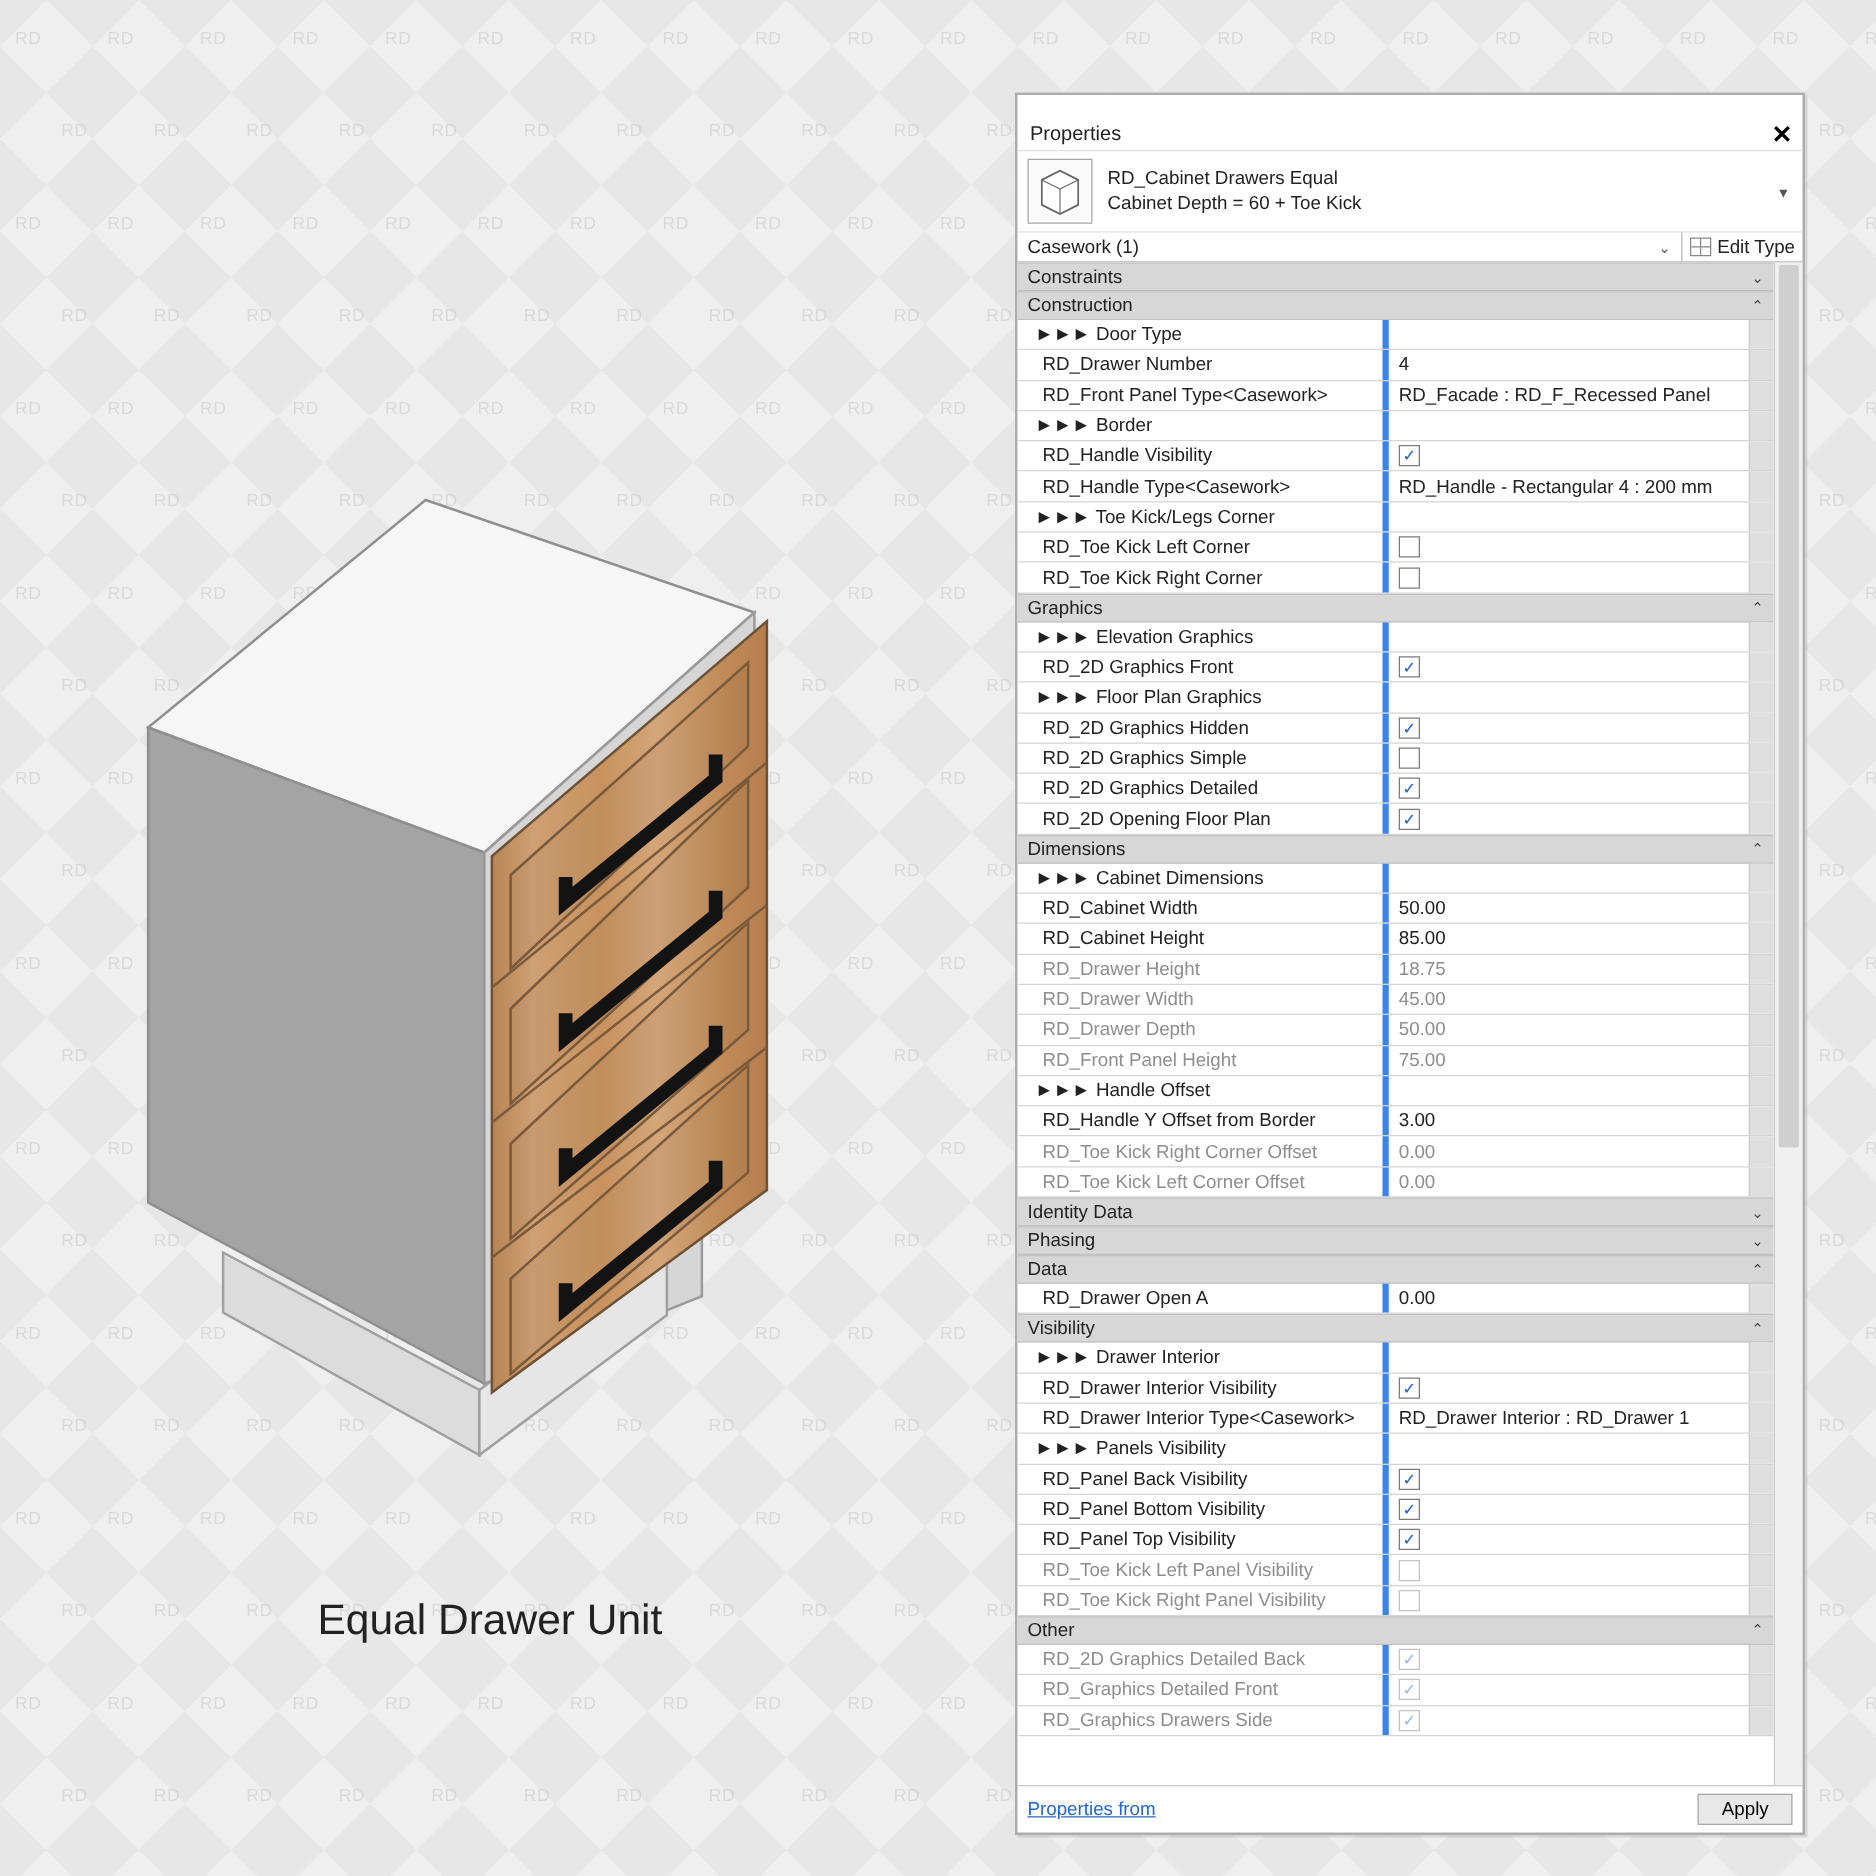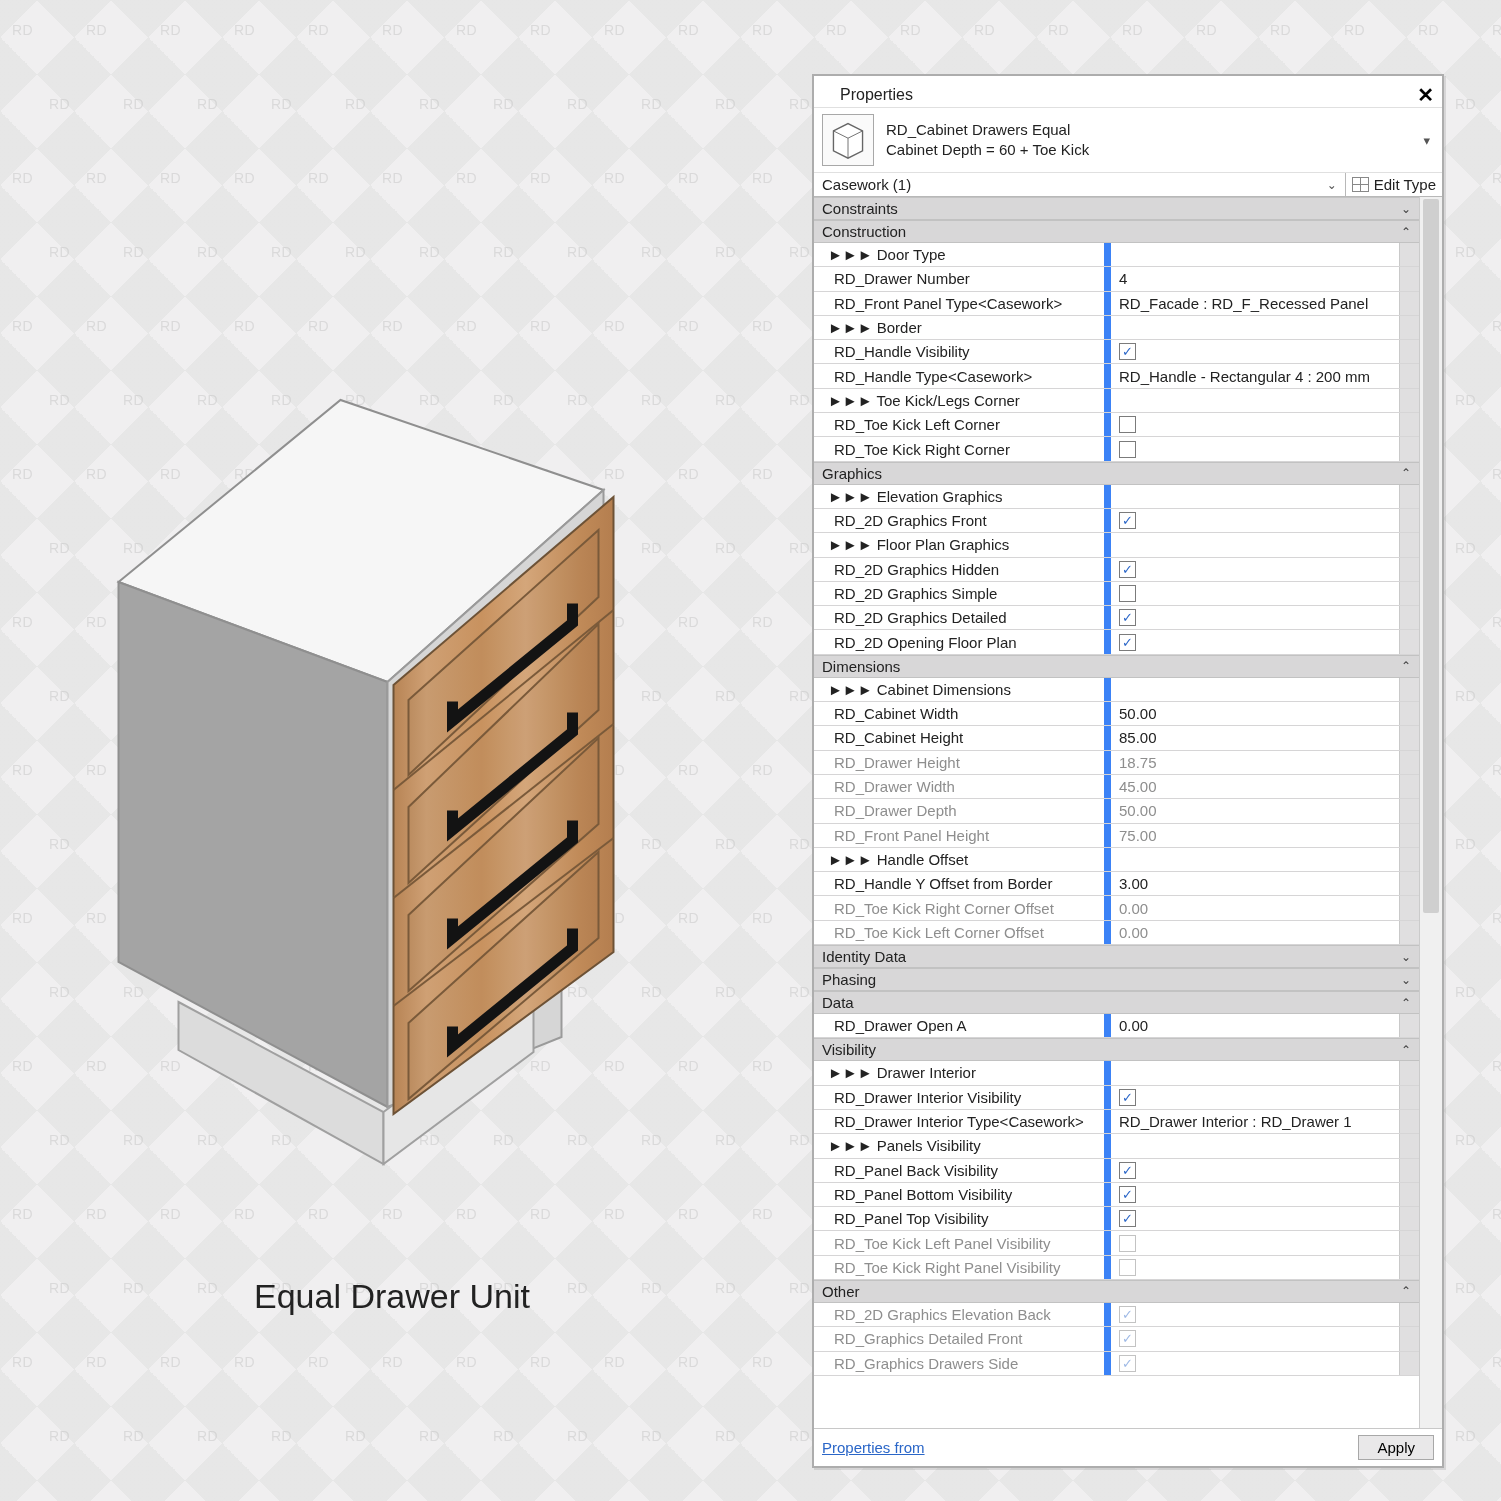--- a/index.html
+++ b/index.html
@@ -18,21 +18,21 @@
 .label3d{position:absolute;left:254px;top:1277px;font-size:34px;font-weight:400;color:#222;}
 
 .cabinet{position:absolute;left:100px;top:382px;width:567px;height:830px;}
 .cabinet svg{width:100%;height:100%;}
 
 .panel{
   position:absolute;left:812px;top:74px;width:632px;height:1394px;
   background:#fff;border:2px solid #adadad;box-shadow:2px 2px 0 rgba(0,0,0,.1);
   display:flex;flex-direction:column;
 }
-.panel-title{display:flex;align-items:center;justify-content:space-between;padding:9px 8px 2px 10px;font-size:16px;margin-left:16px;}
+.panel-title{display:flex;align-items:center;justify-content:space-between;padding:22px 8px 2px 10px;font-size:16px;}
 .close-x{font-size:20px;font-weight:700;cursor:pointer;color:#000;line-height:1;}
 .type-row{display:flex;align-items:center;padding:6px 8px;border-top:1px solid #e0e0e0;border-bottom:1px solid #e0e0e0;}
 .type-icon{width:52px;height:52px;border:1px solid #a8a8a8;background:#fafafa;display:flex;align-items:center;justify-content:center;margin-right:12px;}
 .type-icon svg{width:38px;height:40px;}
 .type-text{font-size:15px;line-height:1.35;flex:1;}
 .type-dd{color:#555;font-size:13px;padding:0 4px;}
 .selector-row{display:flex;align-items:stretch;border-bottom:1px solid #b8b8b8;font-size:15px;}
 .selector-row .sel{flex:1;padding:3px 8px;display:flex;justify-content:space-between;align-items:center;border-right:1px solid #b8b8b8;}
 .selector-row .chev{font-size:12px;color:#555;}
 .edit-type{display:flex;align-items:center;gap:5px;padding:0 6px;white-space:nowrap;}
@@ -43,21 +43,21 @@
 
 .props{flex:1;overflow:hidden;display:flex;}
 .props-inner{flex:1;overflow:hidden;}
 .vscroll{width:23px;background:#f0f0f0;border-left:1px solid #cbcbcb;position:relative;}
 .vscroll .thumb{position:absolute;left:3px;right:3px;top:2px;height:58%;background:#cfcfcf;border-radius:2px;}
 
 .section-h{background:#d8d7d8;padding:2px 8px;font-size:15px;display:flex;justify-content:space-between;align-items:center;border-top:1px solid #c2c2c2;border-bottom:1px solid #c2c2c2;}
 .section-h .tw{font-size:12px;color:#444;}
 
 .row{display:flex;font-size:15px;border-bottom:1px solid #d6d5d6;height:24.3px;align-items:stretch;}
-.row .lbl{flex:0 0 297px;padding:2px 12px 2px 14px;border-right:7px solid #3b82f6;display:flex;align-items:center;white-space:nowrap;overflow:hidden;}
+.row .lbl{flex:0 0 297px;padding:2px 12px 2px 14px;border-right:5px solid #3b82f6;display:flex;align-items:center;white-space:nowrap;overflow:hidden;}
 .row .val{flex:1;padding:2px 8px;display:flex;align-items:center;white-space:nowrap;overflow:hidden;}
 .row .assoc{flex:0 0 20px;border-left:1px solid #c9c9c9;background:#e0dfe0;}
 .row.disabled .lbl,.row.disabled .val{color:#8e8e8e;}
 .subhead .lbl{font-weight:400;}
 
 .cb{width:17px;height:17px;border:1px solid #7b7b7b;background:#fff;display:inline-flex;align-items:center;justify-content:center;font-size:13px;color:#2a66c8;}
 .row.disabled .cb{opacity:.45;}
 
 .footer{display:flex;justify-content:space-between;align-items:center;padding:6px 8px;border-top:1px solid #c8c8c8;font-size:15px;}
 .footer a{color:#2a66c8;text-decoration:underline;}
@@ -808,21 +808,21 @@
             <span class="cb"></span>
           </div>
           <div class="assoc"></div>
         </div>
 
       <div class="section-h">
           <span>Other</span>
           <span class="tw">⌃</span>
         </div>
       <div class="row disabled">
-          <div class="lbl indent1">RD_2D Graphics Elevation Back</div>
+          <div class="lbl indent1">RD_2D Graphics Detailed Back</div>
           <div class="val">
             <span class="cb">✓</span>
           </div>
           <div class="assoc"></div>
         </div>
       <div class="row disabled">
           <div class="lbl indent1">RD_Graphics Detailed Front</div>
           <div class="val">
             <span class="cb">✓</span>
           </div>

